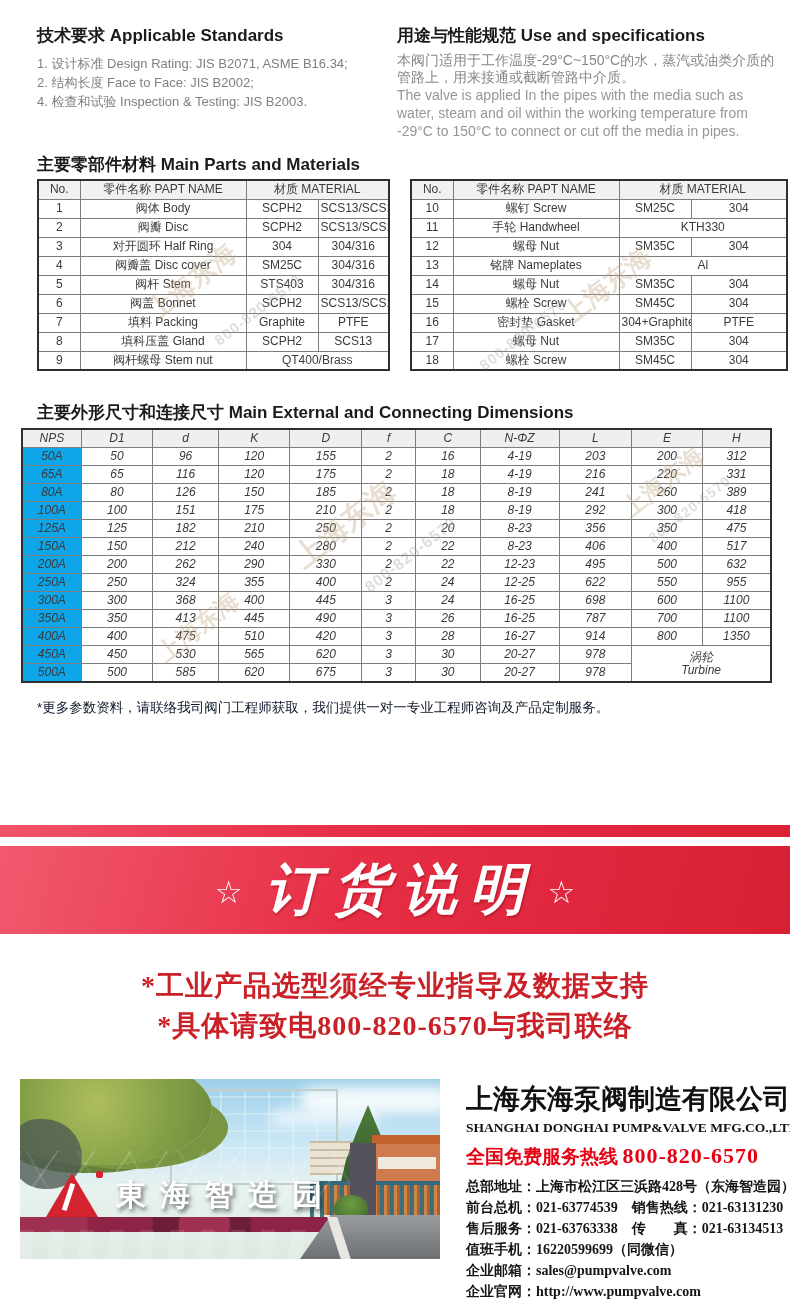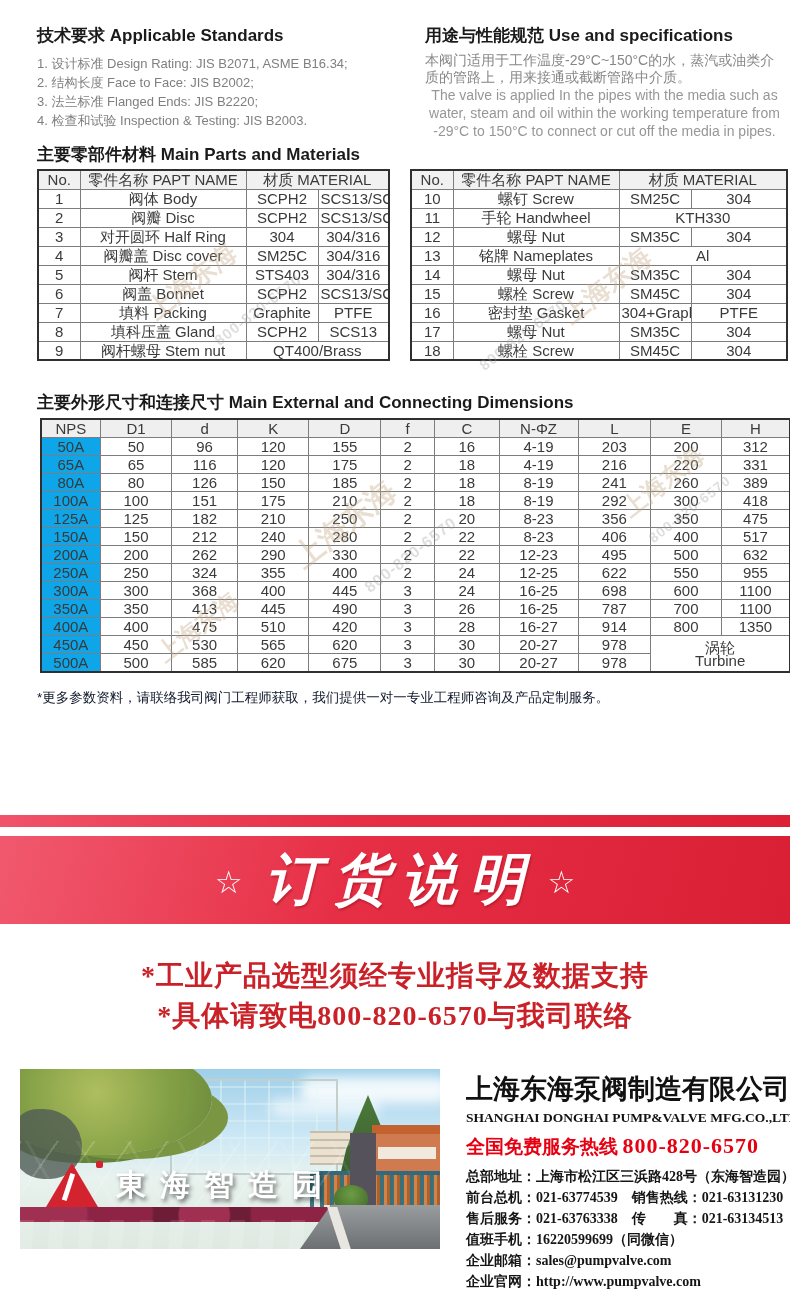--- a/index.html
+++ b/index.html
@@ -8,44 +8,44 @@
     width: 790px;
     font-family: "Liberation Sans","DejaVu Sans",sans-serif;
     color:#222;
     padding-top: 26px;
     padding-bottom: 69px;
   }
   .content { position: relative; }
   
   .top-cols { display:flex; padding:0 6px 0 37px; min-height:114px; }
   .col-left { width:352px; flex:0 0 352px; }
-  .col-right { flex:1; padding-left:8px;margin-left:28px; }
+  .col-right { flex:1; padding-left:8px; }
   h2.sec { font-size:17px; font-weight:bold; color:#1a1a1a; height:20px; line-height:20px; }
   .std-list { margin-top:8px; }
   .std-list div { font-size:13px; color:#7f7f7f; line-height:19px; }
   .use-cn { margin-top:6px; font-size:14px; color:#878787; line-height:17px; }
-  .use-en { font-size:14px; color:#979797; line-height:18px;text-align:center; }
-  
-  .parts-head { margin:5px 0 0 37px; }
+  .use-en { font-size:14px; color:#979797; line-height:18px; }
+  
+  .parts-head { margin:15px 0 0 37px; }
   .parts-wrap { display:flex; margin:4px 0 0 37px; gap:20px; }
   table.ptable, table.dtable {
     border-collapse:collapse; table-layout:fixed; background:#fff;
-    font-size:15px; color:#3a3a3a; border:2px solid #2f2f2f;
+    font-size:12px; color:#3a3a3a; border:2px solid #2f2f2f;
   }
   table.ptable { width:353px; }
   table.ptable.rt { width:378px; }
   .ptable th,.ptable td,.dtable th,.dtable td {
     border:1px solid #7d7d7d; text-align:center; font-weight:normal;
     padding:2px 2px; line-height:13px; height:19px; overflow:hidden; white-space:nowrap;
   }
   .ptable tr.hd th { background:#f1f1f1; }
   .c-no{width:42px}.c-name{width:166px}.c-m1{width:72px}
   
   .dims-head { margin:32px 0 0 37px; }
-  table.dtable { width:751px; margin:5px 0 0 40px; }
+  table.dtable { width:751px; margin:5px 0 0 21px;font-style:italic; }
   .dtable th,.dtable td { padding:2px 1px; height:18px; }
   .dtable tr.hd th { background:#efefef; }
   .dtable td:first-child { background:#0ea5e9; }
   .dtable td.pre { white-space:pre-line; line-height:13px; }
   
   .note { margin:16px 0 0 37px; font-size:13.5px; color:#0f172a; line-height:18px; }
   
   .wm { position:absolute; pointer-events:none; font-weight:bold; transform:rotate(-38deg); }
   .wm-cn { color:rgba(196,168,137,0.38); }
   .wm-num { color:rgba(155,155,155,0.33); letter-spacing:1px; }
@@ -125,21 +125,20 @@
 <body>
 
 <div class="content">
 
   <div class="top-cols">
     <div class="col-left">
       <h2 class="sec">技术要求 Applicable Standards</h2>
       <div class="std-list">
         <div>1. 设计标准 Design Rating: JIS B2071, ASME B16.34;</div>
         <div>2. 结构长度 Face to Face: JIS B2002;</div>
-        <div>3. 法兰标准 Flanged Ends: JIS B2220;</div>
         <div>4. 检查和试验 Inspection &amp; Testing: JIS B2003.</div>
       </div>
     </div>
     <div class="col-right">
       <h2 class="sec">用途与性能规范 Use and specifications</h2>
       <p class="use-cn">本阀门适用于工作温度-29°C~150°C的水，蒸汽或油类介质的管路上，用来接通或截断管路中介质。</p>
       <p class="use-en">The valve is applied In the pipes with the media such as water, steam and oil within the working temperature from -29°C to 150°C to connect or cut off the media in pipes.</p>
     </div>
   </div>
 

